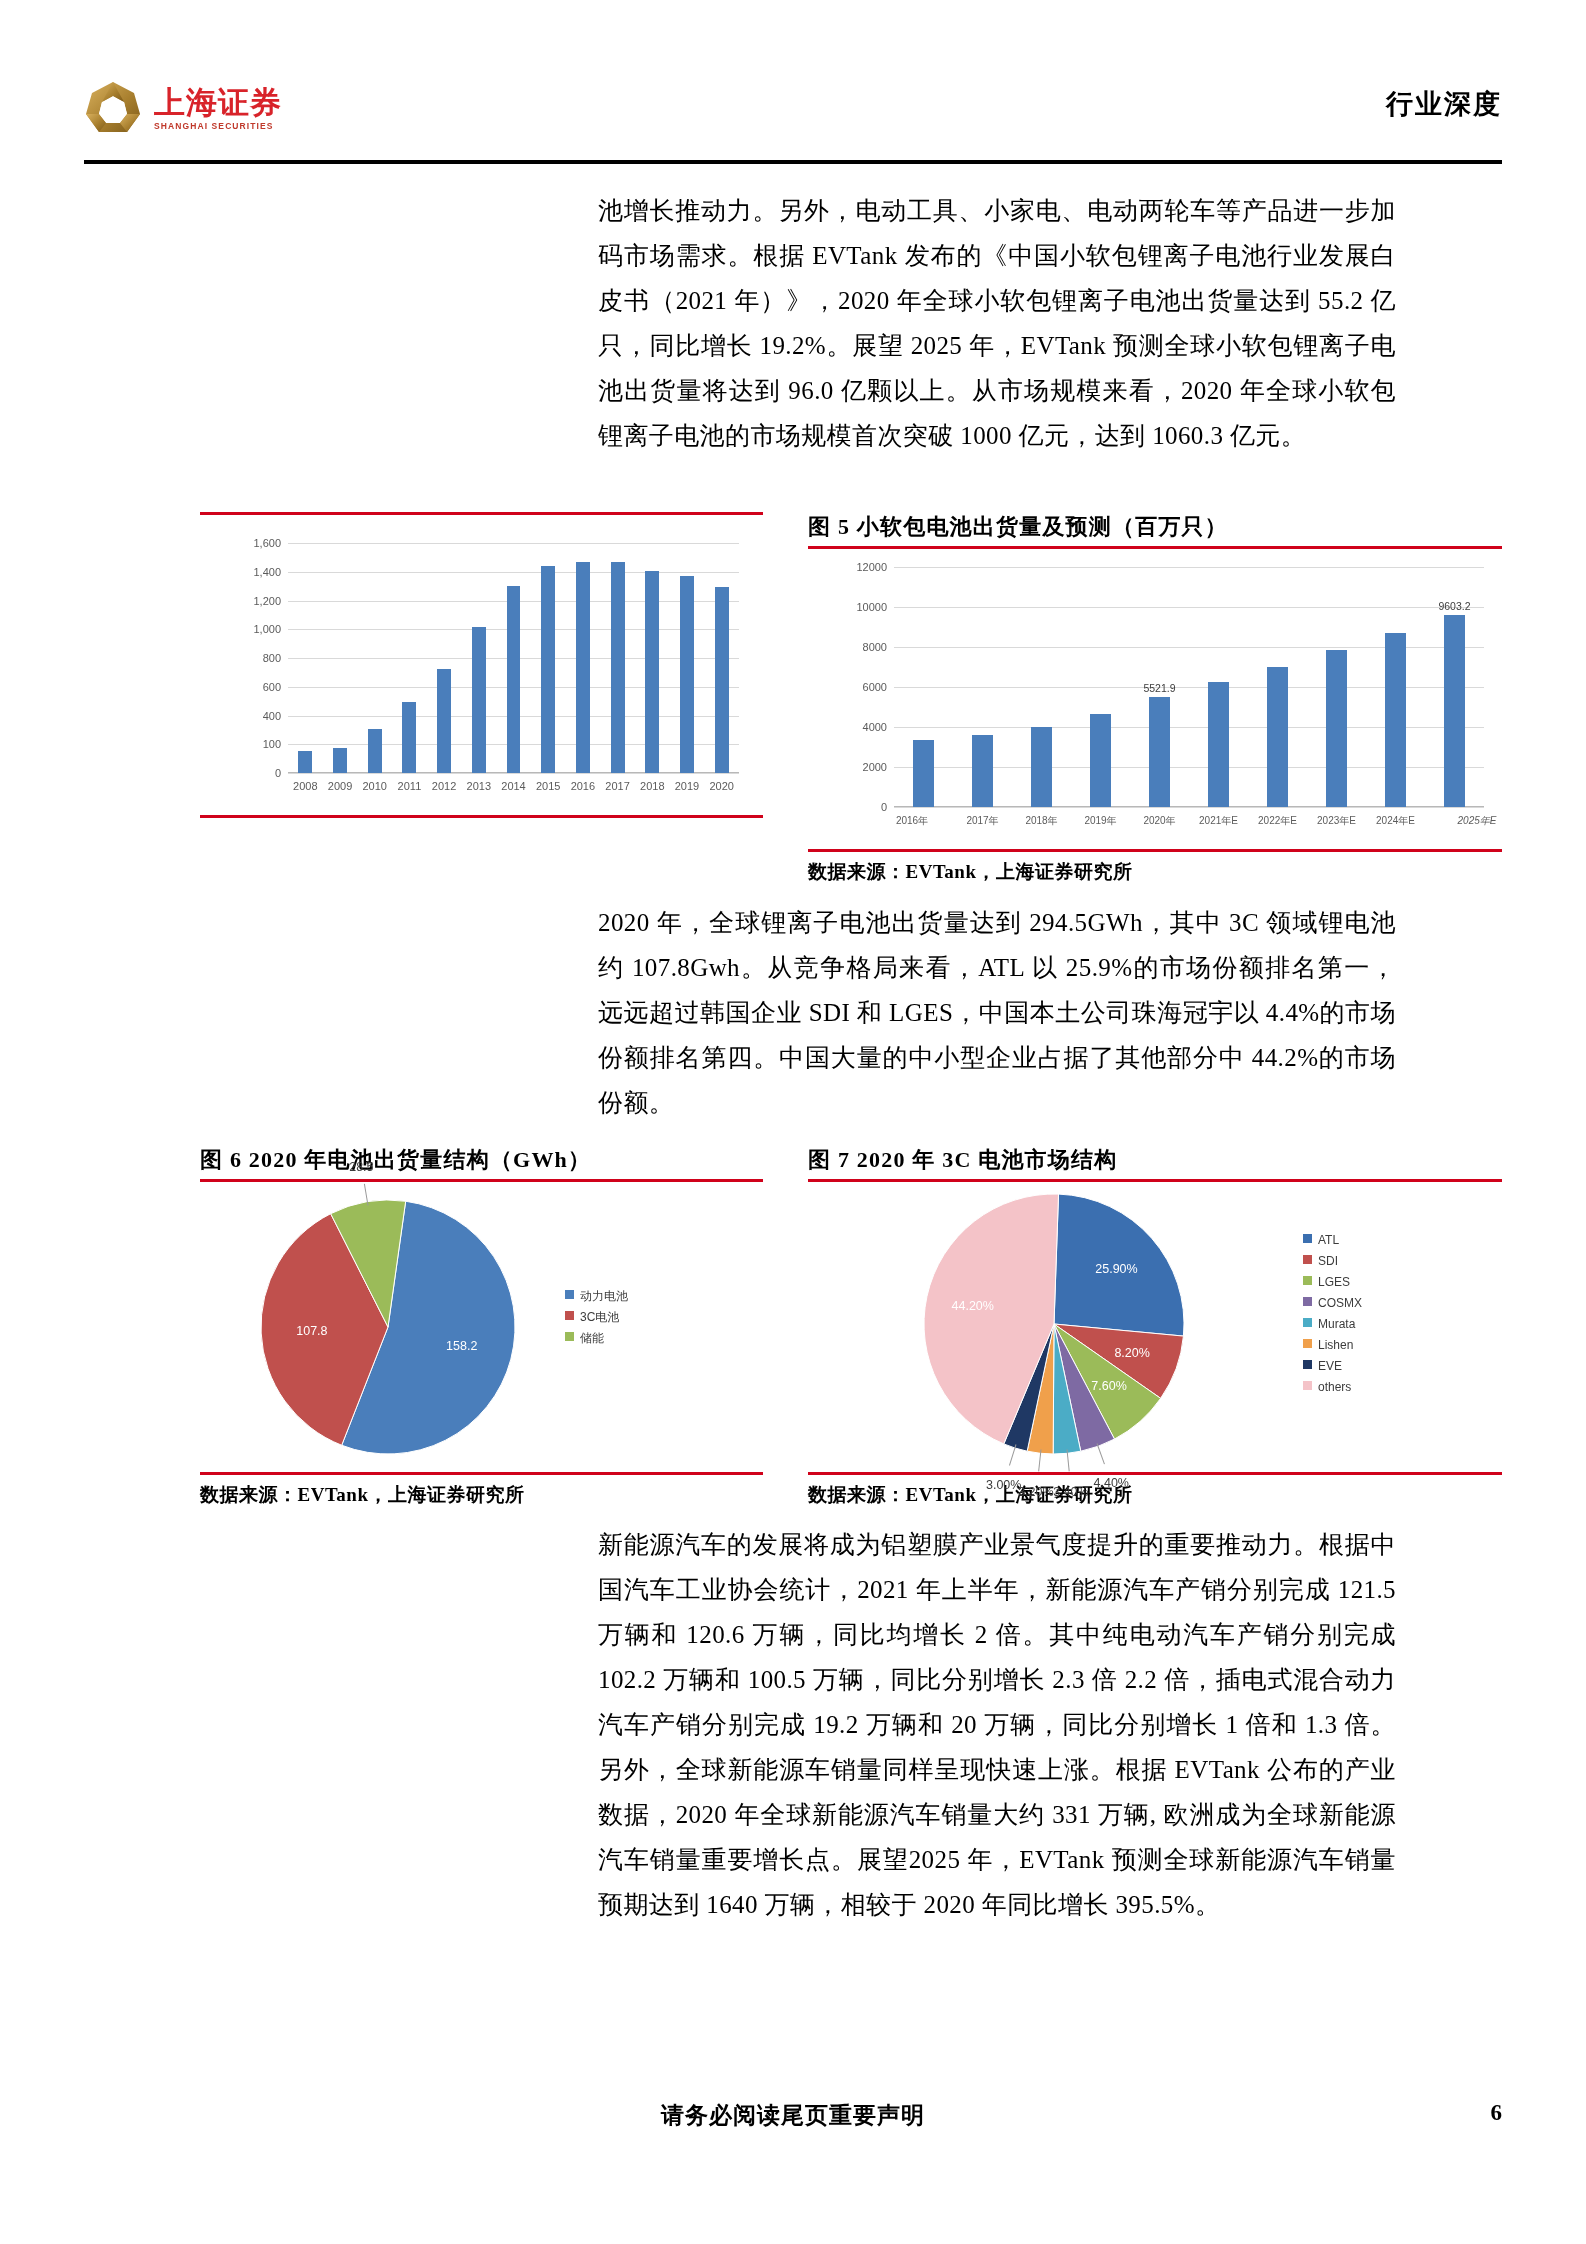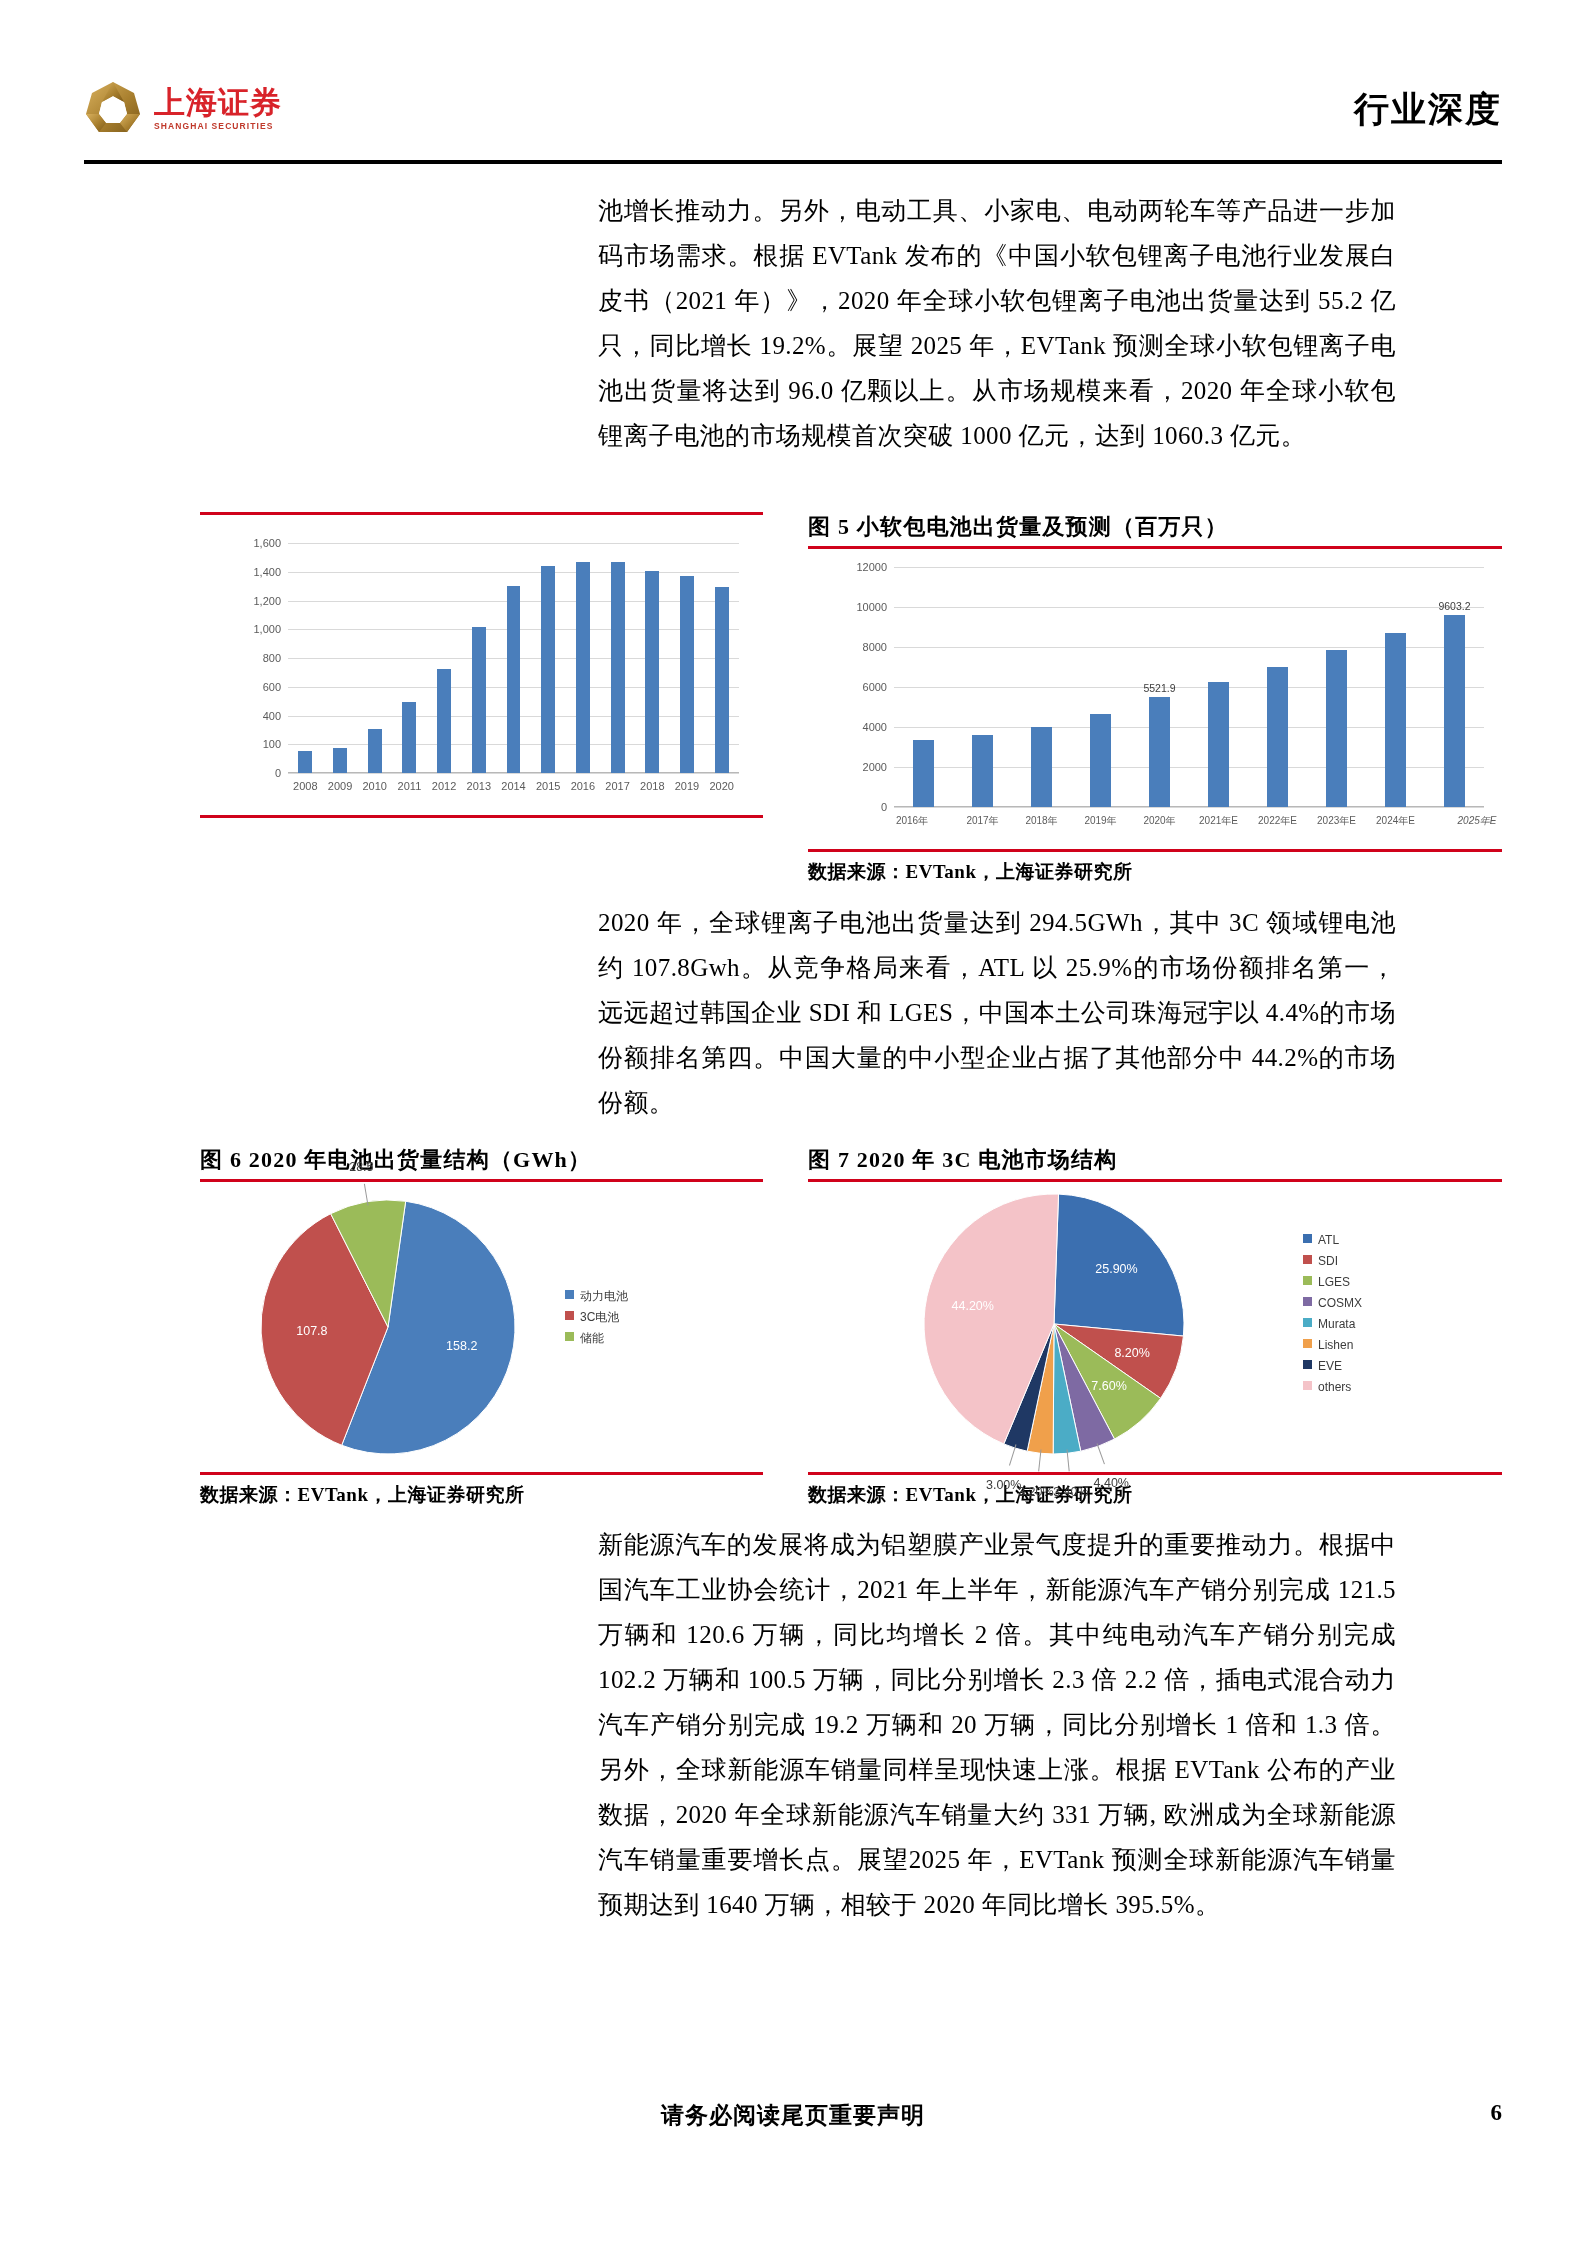--- a/index.html
+++ b/index.html
@@ -57,21 +57,21 @@
     color: #c0392b;
     letter-spacing: 1.1px;
     margin-top: 4px;
   }
   .header-title {
     position: absolute;
     right: 0;
     top: 6px;
     font-family: "Liberation Serif", serif;
     font-weight: bold;
-    font-size: 35px;
+    font-size: 27px;
     letter-spacing: 2px;
   }
   .header-rule {
     position: absolute;
     left: 84px;
     top: 160px;
     width: 1418px;
     height: 4px;
     background: #000000;
   }

